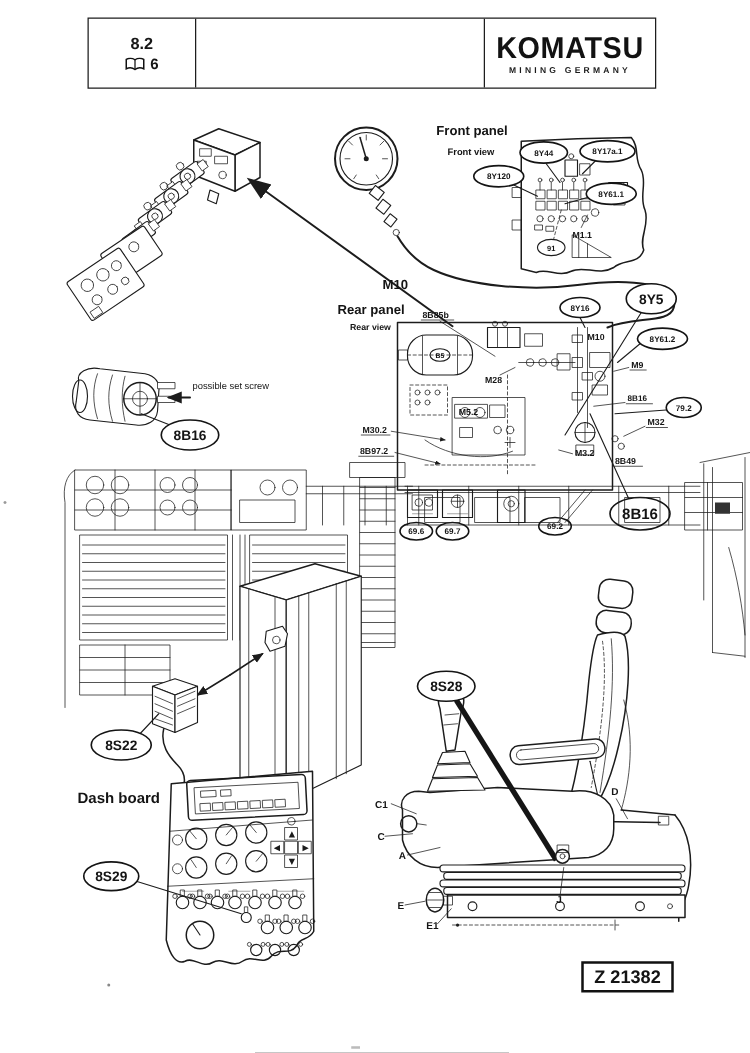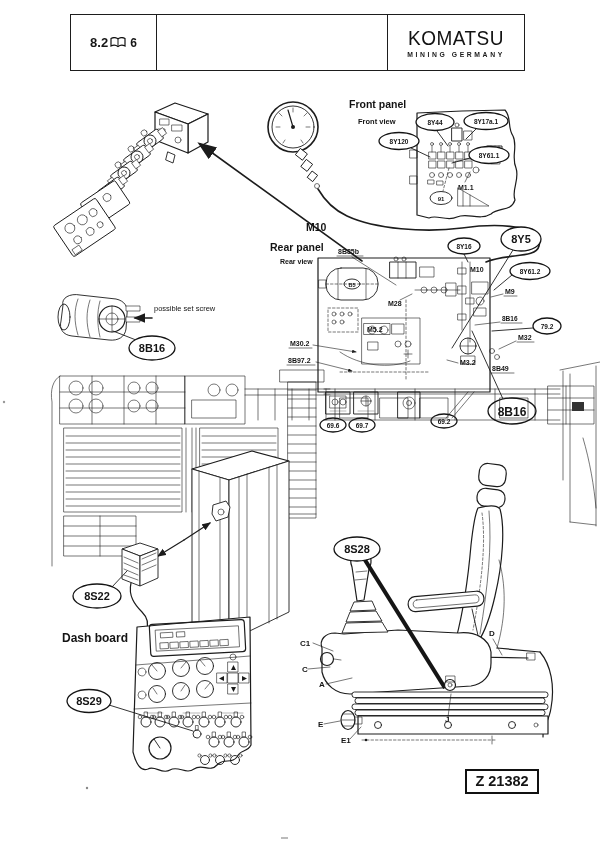--- a/index.html
+++ b/index.html
@@ -3,27 +3,27 @@
 <meta charset="utf-8">
 <style>
   html,body{margin:0;padding:0;background:#9a9a9a;}
   .page{position:relative;width:600px;height:842px;margin:0 auto;background:#ffffff;
         font-family:"Liberation Sans",sans-serif;overflow:hidden;}
   .page svg.art{position:absolute;left:0;top:0;}
   
   .header{position:absolute;left:70px;top:14px;width:455px;height:57px;
           border:1.6px solid #1d1d1d;display:flex;box-sizing:border-box;background:#fff;}
   .h-cell{box-sizing:border-box;height:100%;}
-  .h-left{width:86px;border-right:1.4px solid #1d1d1d;display:flex;flex-direction:row;
+  .h-left{width:86px;border-right:1.4px solid #1d1d1d;display:flex;flex-direction:column;
           align-items:center;justify-content:center;gap:2px;}
   .h-mid{flex:1;border-right:1.4px solid #1d1d1d;}
   .h-right{width:136px;display:flex;flex-direction:column;align-items:center;justify-content:center;}
   .h-sec{font-weight:bold;font-size:13px;color:#161616;}
   .h-page{display:flex;align-items:center;gap:4px;font-weight:bold;font-size:12px;color:#161616;}
-  .brand{font-weight:normal;font-size:19px;letter-spacing:.5px;color:#121212;transform:scaleY(1.05);}
+  .brand{font-weight:bold;font-size:23px;letter-spacing:.5px;color:#121212;transform:scaleY(1.05);}
   .brand-sub{font-weight:bold;font-size:6.8px;letter-spacing:2.6px;color:#1a1a1a;margin-top:1px;}
   
   .ln{fill:none;stroke:#1c1c1c;stroke-width:.9;stroke-linecap:round;stroke-linejoin:round;}
   .lnf{fill:#fff;stroke:#1c1c1c;stroke-width:.9;stroke-linejoin:round;}
   .thin{stroke-width:.6;}
   .med{stroke-width:1.2;}
   .thick{stroke-width:1.6;}
   .dash{stroke-dasharray:2.5,2;}
   .gray{stroke:#8a8a8a;}
   text{fill:#141414;font-family:"Liberation Sans",sans-serif;}

